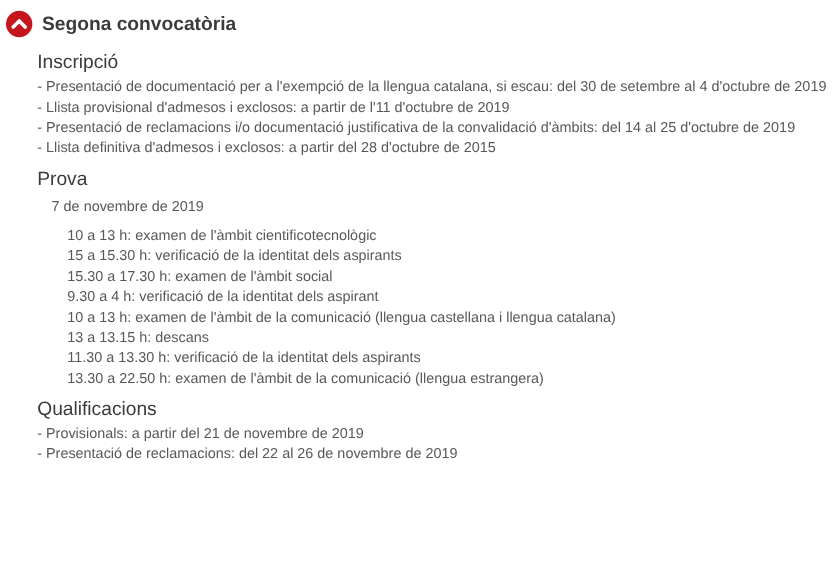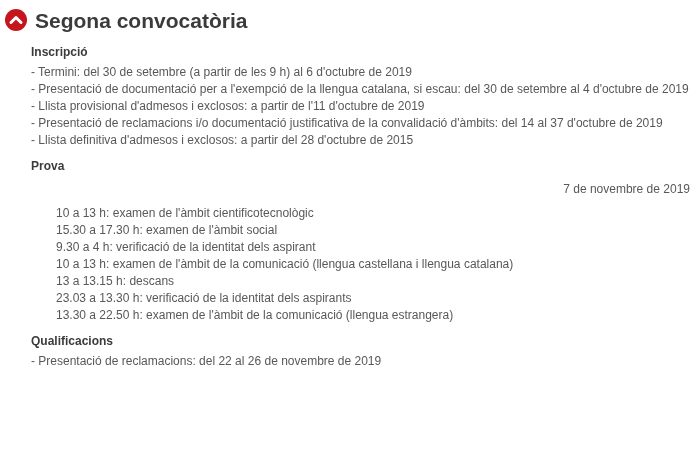--- a/index.html
+++ b/index.html
@@ -27,80 +27,80 @@
     height: 22px;
     border-radius: 50%;
     background: #c4161c;
     display: flex;
     align-items: center;
     justify-content: center;
     flex: 0 0 22px;
   }
   .accordion-title {
     margin-left: 8px;
-    font-size: 21px;
+    font-size: 16px;
     font-weight: 700;
     color: #3b3b3b;
   }
   .content {
     padding: 0 10px 0 31px;
   }
   .section-heading {
-    font-size: 12px;
-    font-weight: 700;
+    font-size: 16px;
+    font-weight: 400;
     color: #3b3b3b;
     margin: 13px 0 3px 0;
   }
   .section-heading.later {
     margin-top: 9px;
   }
   p.item {
     margin: 0;
   }
   p.date {
     margin: 6px 0 7px 12px;
-    text-align: right;
   }
   .sublist {
     padding-left: 25px;
   }
 </style>
 </head>
 <body>
 
 <div class="accordion-header">
   <span class="icon-circle">
     <svg width="22" height="22" viewBox="0 0 22 22" aria-hidden="true">
       <polyline points="6,13.5 11,8.5 16,13.5" fill="none" stroke="#ffffff" stroke-width="3" stroke-linecap="round" stroke-linejoin="round"></polyline>
     </svg>
   </span>
   <span class="accordion-title">Segona convocatòria</span>
 </div>
 
 <div class="content">
 
   <p class="section-heading">Inscripció</p>
-  <p class="item">- Termini: del 30 de setembre (a partir de les 9 h) al 6 d'octubre de 2019</p>
   <p class="item">- Presentació de documentació per a l'exempció de la llengua catalana, si escau: del 30 de setembre al 4 d'octubre de 2019</p>
   <p class="item">- Llista provisional d'admesos i exclosos: a partir de l'11 d'octubre de 2019</p>
-  <p class="item">- Presentació de reclamacions i/o documentació justificativa de la convalidació d'àmbits: del 14 al 37 d'octubre de 2019</p>
+  <p class="item">- Presentació de reclamacions i/o documentació justificativa de la convalidació d'àmbits: del 14 al 25 d'octubre de 2019</p>
   <p class="item">- Llista definitiva d'admesos i exclosos: a partir del 28 d'octubre de 2015</p>
 
   <p class="section-heading later">Prova</p>
 
   <p class="date">7 de novembre de 2019</p>
   <div class="sublist">
     <p class="item">10 a 13 h: examen de l'àmbit cientificotecnològic</p>
+    <p class="item">15 a 15.30 h: verificació de la identitat dels aspirants</p>
     <p class="item">15.30 a 17.30 h: examen de l'àmbit social</p>
   </div>
 
   <div class="sublist">
     <p class="item">9.30 a 4 h: verificació de la identitat dels aspirant</p>
     <p class="item">10 a 13 h: examen de l'àmbit de la comunicació (llengua castellana i llengua catalana)</p>
     <p class="item">13 a 13.15 h: descans</p>
-    <p class="item">23.03 a 13.30 h: verificació de la identitat dels aspirants</p>
+    <p class="item">11.30 a 13.30 h: verificació de la identitat dels aspirants</p>
     <p class="item">13.30 a 22.50 h: examen de l'àmbit de la comunicació (llengua estrangera)</p>
   </div>
 
   <p class="section-heading later">Qualificacions</p>
+  <p class="item">- Provisionals: a partir del 21 de novembre de 2019</p>
   <p class="item">- Presentació de reclamacions: del 22 al 26 de novembre de 2019</p>
 
 </div>
 
 </body></html>

